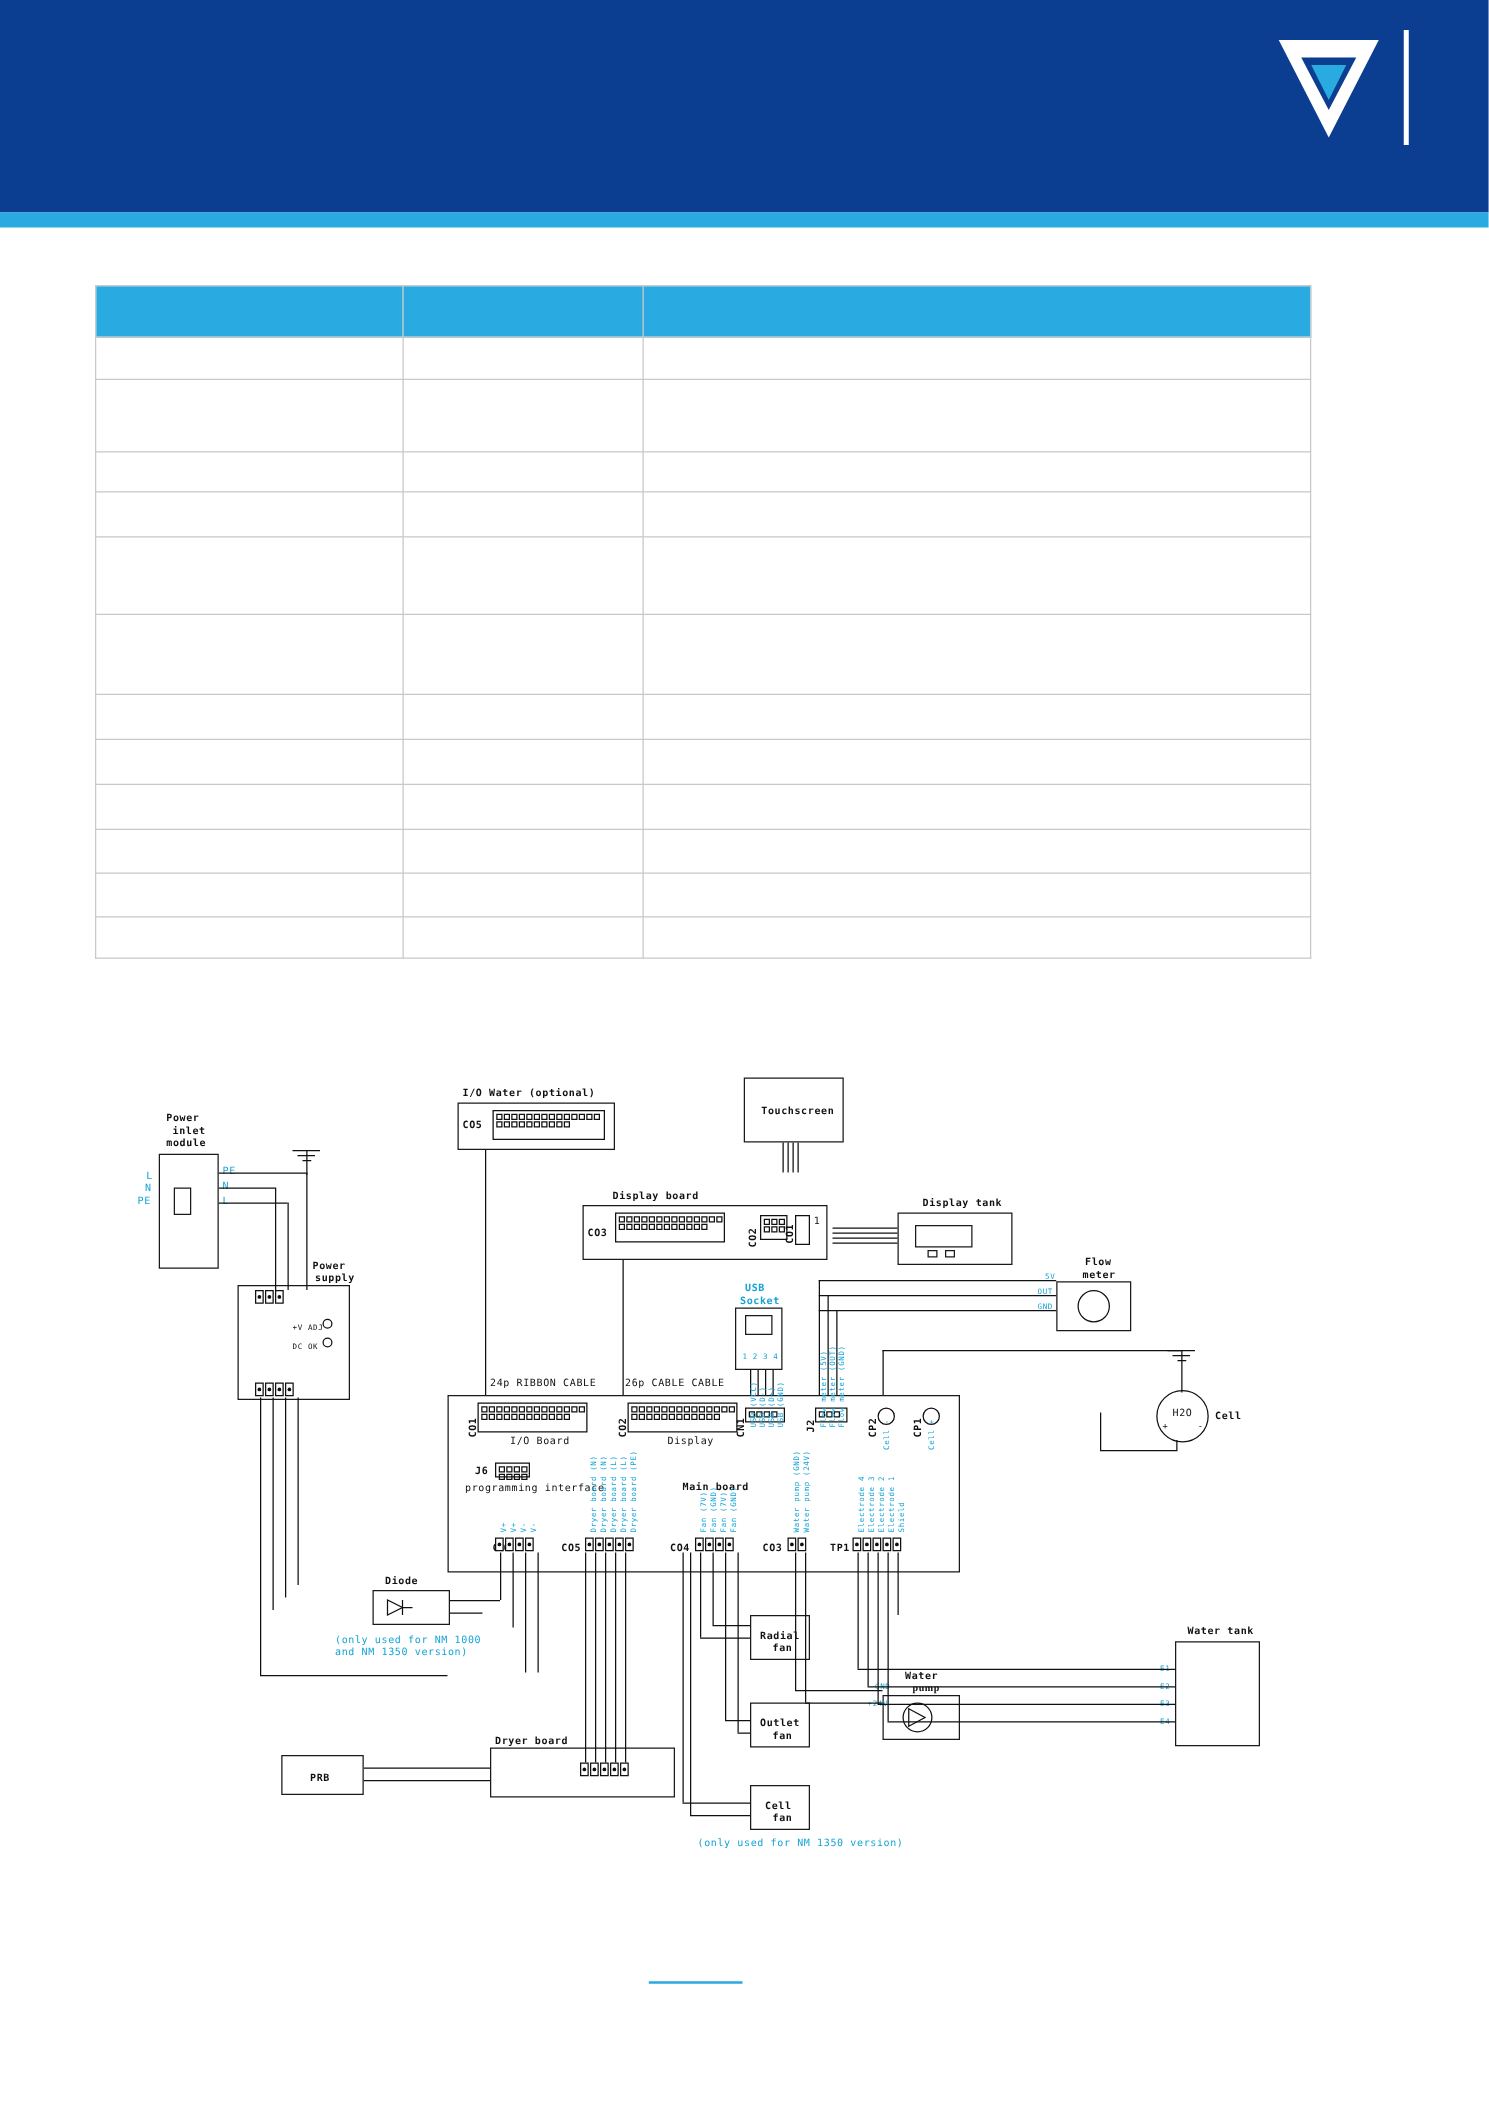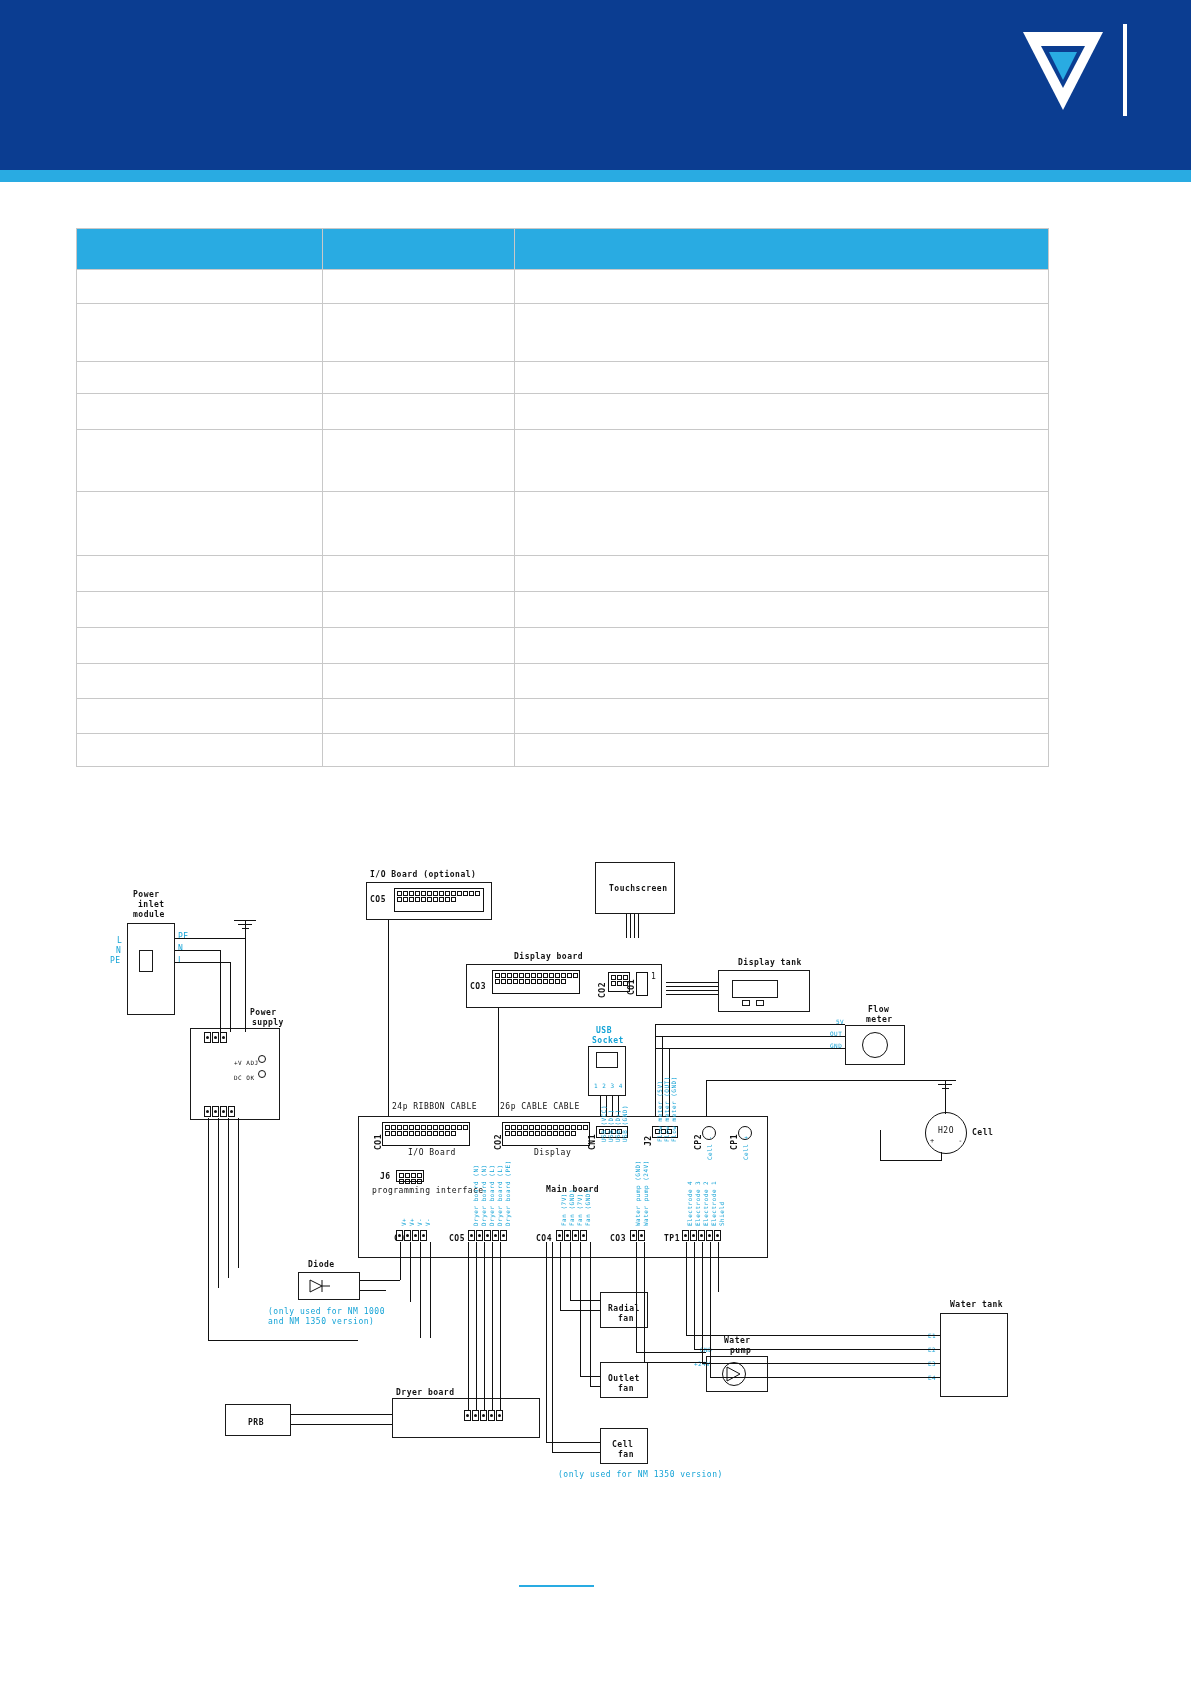--- a/index.html
+++ b/index.html
@@ -182,21 +182,21 @@
   <div class="vline" style="left:220px;top:110px;height:82px;"></div>
   <div class="vline" style="left:230px;top:122px;height:70px;"></div>
   <div class="vline" style="left:245px;top:98px;height:94px;"></div>
 
   <div class="vline" style="left:208px;top:278px;height:222px;"></div>
   <div class="vline" style="left:218px;top:278px;height:170px;"></div>
   <div class="vline" style="left:228px;top:278px;height:160px;"></div>
   <div class="vline" style="left:238px;top:278px;height:150px;"></div>
   <div class="hline" style="left:208px;top:500px;width:150px;"></div>
 
-  <div class="lbl b" style="left:370px;top:30px;">I/O Board (optional)</div>
+  <div class="lbl b" style="left:370px;top:30px;">I/O Water (optional)</div>
   <div class="box" style="left:366px;top:42px;width:126px;height:38px;"></div>
   <div class="lbl b" style="left:370px;top:55px;">CO5</div>
   <div class="ribbon" style="left:394px;top:48px;width:90px;height:24px;">
     <i></i>
       <i></i>
       <i></i>
       <i></i>
       <i></i>
       <i></i>
       <i></i>
@@ -222,21 +222,21 @@
   <div class="hline" style="left:388px;top:276px;width:12px;"></div>
   <div class="lbl" style="left:392px;top:262px;">24p RIBBON CABLE</div>
 
   <div class="box" style="left:595px;top:22px;width:80px;height:52px;"></div>
   <div class="lbl b" style="left:609px;top:44px;">Touchscreen</div>
   <div class="vline" style="left:626px;top:74px;height:24px;"></div>
   <div class="vline" style="left:630px;top:74px;height:24px;"></div>
   <div class="vline" style="left:634px;top:74px;height:24px;"></div>
   <div class="vline" style="left:638px;top:74px;height:24px;"></div>
 
-  <div class="lbl b" style="left:514px;top:112px;text-align:right;">Display board</div>
+  <div class="lbl b" style="left:490px;top:112px;text-align:right;">Display board</div>
   <div class="box" style="left:466px;top:124px;width:196px;height:44px;"></div>
   <div class="lbl b" style="left:470px;top:142px;">CO3</div>
   <div class="ribbon" style="left:492px;top:130px;width:88px;height:24px;">
     <i></i>
       <i></i>
       <i></i>
       <i></i>
       <i></i>
       <i></i>
       <i></i>
@@ -567,21 +567,21 @@
   <div class="box" style="left:600px;top:588px;width:48px;height:36px;"></div>
   <div class="lbl b" style="left:612px;top:600px;">Cell</div>
   <div class="lbl b" style="left:618px;top:610px;">fan</div>
   <div class="lbl c" style="left:558px;top:630px;">(only used for NM 1350 version)</div>
   <div class="vline" style="left:546px;top:402px;height:200px;"></div>
   <div class="vline" style="left:552px;top:402px;height:210px;"></div>
   <div class="hline" style="left:546px;top:602px;width:54px;"></div>
   <div class="hline" style="left:552px;top:612px;width:48px;"></div>
 
   <div class="lbl b" style="left:724px;top:496px;">Water</div>
-  <div class="lbl b" style="left:730px;top:506px;">pump</div>
+  <div class="lbl b" style="left:730px;top:506px;font-family:Liberation Serif, serif;">pump</div>
   <div class="box" style="left:706px;top:516px;width:62px;height:36px;"></div>
   <div class="circle" style="left:722px;top:522px;width:24px;height:24px;">
     <svg width="22" height="22" viewBox="0 0 22 22" aria-hidden="true">
         <polygon points="4,4 4,18 17,11" fill="none" stroke="#111" stroke-width="1"></polygon>
       </svg>
   </div>
   <div class="lbl c" style="left:700px;top:506px;font-size:6px;">GND</div>
   <div class="lbl c" style="left:694px;top:520px;font-size:6px;">+24V</div>
   <div class="vline" style="left:636px;top:402px;height:110px;"></div>
   <div class="vline" style="left:644px;top:402px;height:120px;"></div>

